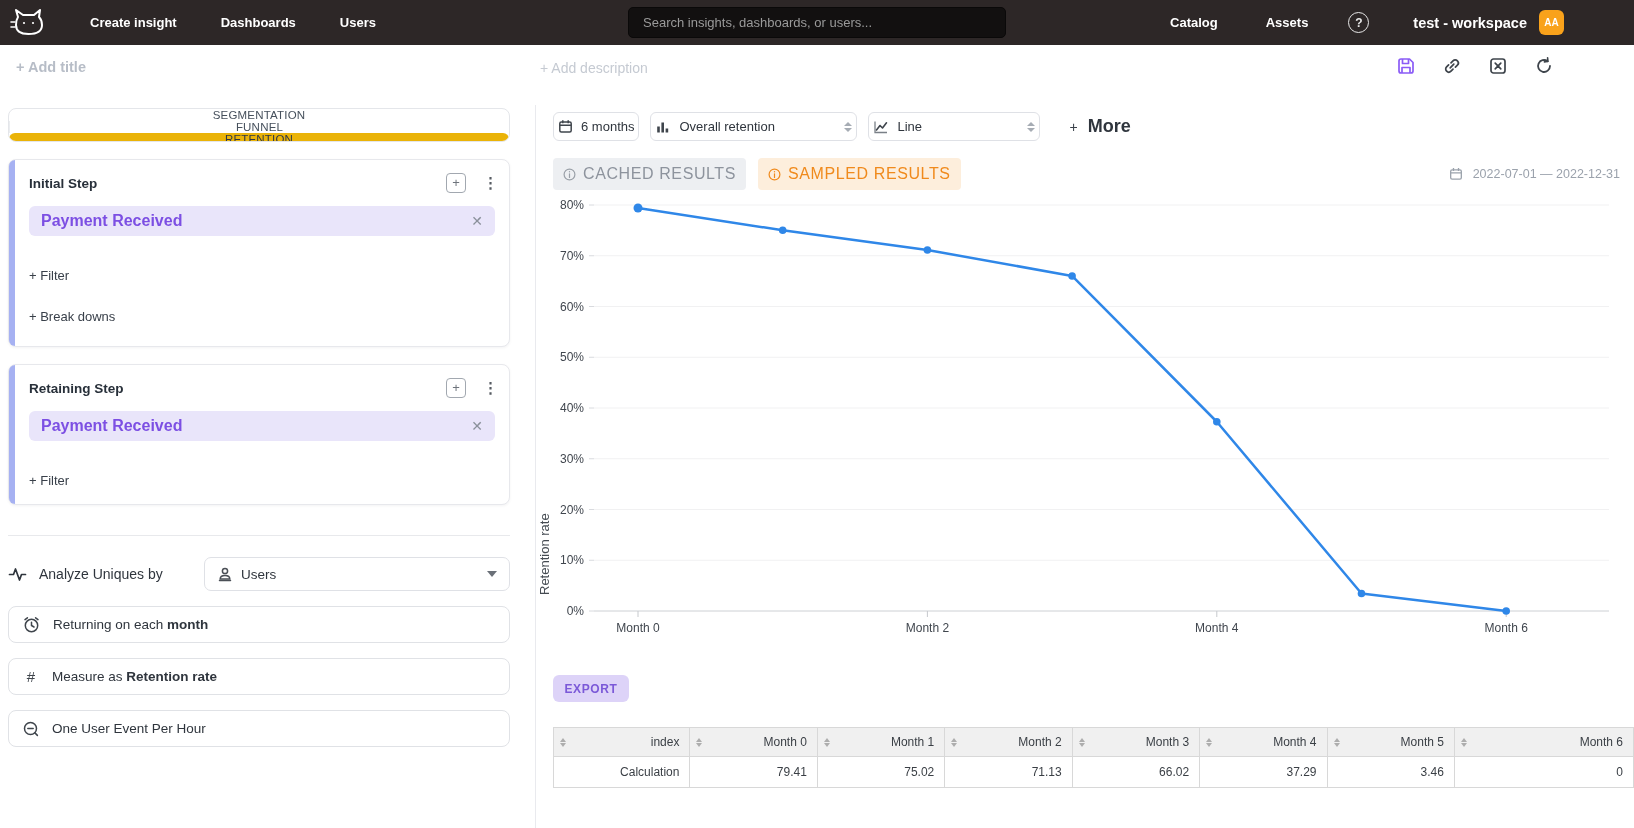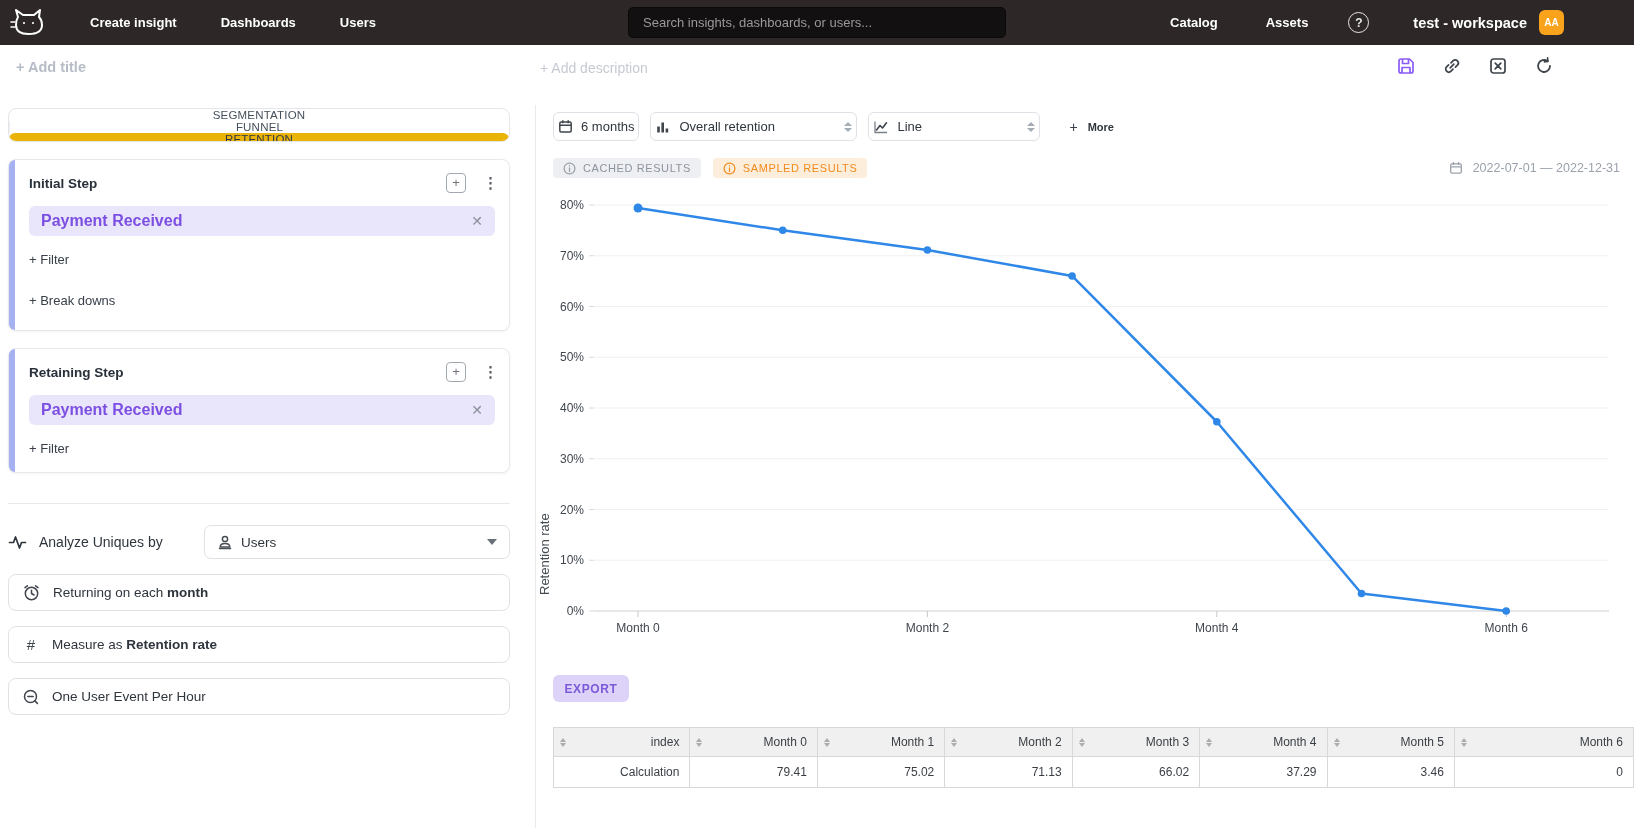--- a/index.html
+++ b/index.html
@@ -37,21 +37,21 @@
   .step-card::before { content:""; position:absolute; left:0; top:0; bottom:0; width:6px; background:#A6B1F2; border-radius:8px 0 0 8px; }
   .step-head { display:flex; align-items:center; }
   .step-title { font-size:13.5px; font-weight:700; color:#28303A; }
   .step-head .spacer { flex:1; }
   .plus-square { width:20px; height:20px; border:1.5px solid #A2A8B0; border-radius:4px; color:#6E747C; font-size:13px; line-height:17px; text-align:center; cursor:pointer; margin-right:17px; }
   .kebab { color:#565B62; font-size:15px; font-weight:700; cursor:pointer; width:12px; text-align:center; }
   .event-row { margin-top:13px; height:30px; background:#E9E5FA; border-radius:6px; display:flex; align-items:center; padding:0 12px; }
   .event-label { color:#7C4FE3; font-size:16px; font-weight:700; }
   .event-row .spacer { flex:1; }
   .event-close { color:#8A909A; font-size:14px; cursor:pointer; }
-  .add-link { margin-top:16px; font-size:13px; color:#39404A; cursor:pointer; }
+  .add-link { margin-top:32px; font-size:13px; color:#39404A; cursor:pointer; }
   .add-link.second { margin-top:26px; }
 
   .panel-divider { margin-top:30px; height:1px; background:#E8E9EC; }
 
   .analyze-row { margin-top:21px; display:flex; align-items:center; }
   .analyze-label { font-size:14px; color:#2F353D; margin-left:12px; }
   .users-select { margin-left:auto; width:306px; height:34px; border:1px solid #DFE1E6; border-radius:7px; display:flex; align-items:center; padding:0 12px; cursor:pointer; background:#fff; }
   .users-select .val { font-size:13.5px; color:#2F353D; margin-left:8px; }
   .users-select .spacer { flex:1; }
   .caret-down { width:0; height:0; border-left:5px solid transparent; border-right:5px solid transparent; border-top:6px solid #6A7078; }
@@ -68,24 +68,24 @@
   .ctl .lbl { font-size:13px; color:#2F353D; margin-left:8px; }
   .ctl.w-ret { width:207px; }
   .ctl.w-line { width:172px; }
   .ctl .spacer { flex:1; }
   .updown { display:flex; flex-direction:column; gap:2px; align-items:center; }
   .updown i { width:0; height:0; border-left:4px solid transparent; border-right:4px solid transparent; }
   .updown .up { border-bottom:4px solid #A6ACB4; }
   .updown .dn { border-top:4px solid #A6ACB4; }
   .more-btn { display:flex; align-items:center; margin-left:18px; cursor:pointer; }
   .more-btn .plus { font-size:14px; color:#3A414A; }
-  .more-btn .lbl { font-size:11px; font-weight:700; color:#2F353D; margin-left:10px; }
+  .more-btn .lbl { font-size:18px; font-weight:700; color:#2F353D; margin-left:10px; }
 
   .status-row { display:flex; align-items:center; margin:17px 14px 0 17px; }
-  .pill { height:20px; border-radius:4px; display:flex; align-items:center; padding:4px 10px; font-size:11px; letter-spacing:.6px; }
+  .pill { height:20px; border-radius:4px; display:flex; align-items:center; padding:16px 10px; font-size:16px; letter-spacing:.6px; }
   .pill .t { margin-left:7px; }
   .pill.cached { background:#EDEFF2; color:#8D939D; }
   .pill.sampled { background:#FDEEDC; color:#F08A1C; margin-left:12px; }
   .status-row .spacer { flex:1; }
   .date-range { display:flex; align-items:center; color:#9BA2AC; font-size:12.5px; }
   .date-range .t { margin-left:10px; }
 
   .chart-wrap { position:absolute; left:0; top:75px; width:1099px; height:475px; }
   .y-axis-title { position:absolute; left:1px; top:245px; height:170px; writing-mode:vertical-rl; transform:rotate(180deg); font-size:13px; color:#454B52; display:flex; align-items:center; }
   .ax-label { font-size:12px; fill:#40464E; font-family:"Liberation Sans",sans-serif; }

